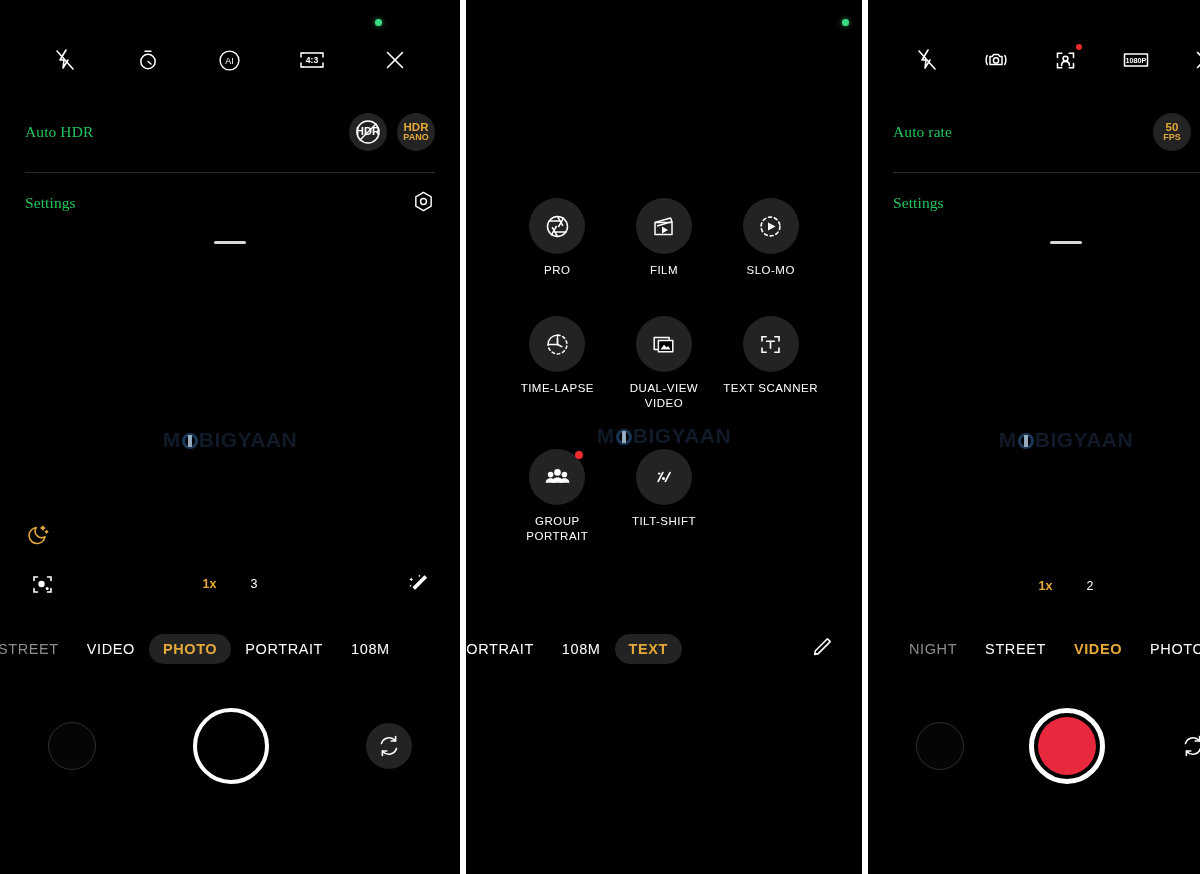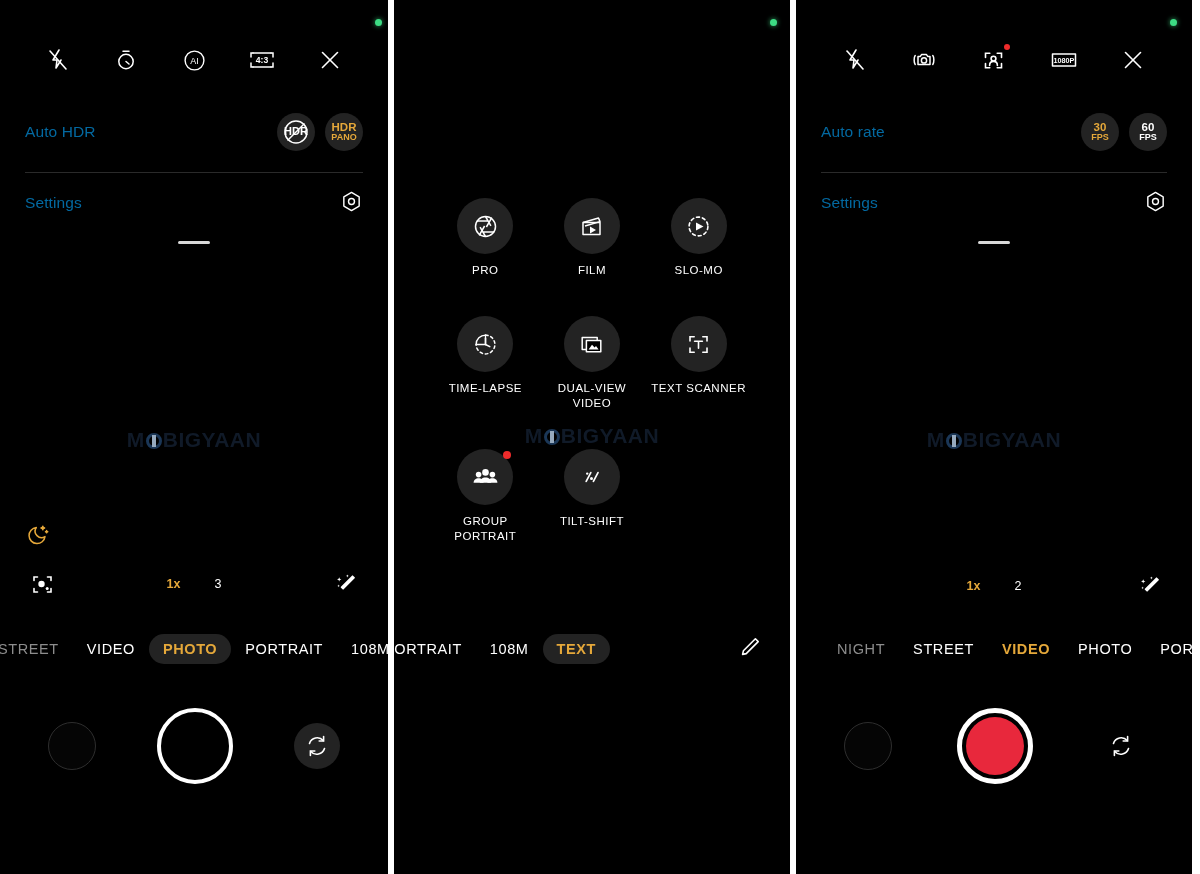--- a/index.html
+++ b/index.html
@@ -15,21 +15,21 @@
     display: flex;
     background: #ffffff;
   }
   .panel {
     position: relative;
     height: 874px;
     background: #000000;
     overflow: hidden;
     flex: 0 0 auto;
   }
-  #panel-1 { width: 388px; }
+  #panel-1 { width: 460px; }
   .gap { width: 6px; height: 874px; background: #ffffff; flex: 0 0 auto; }
   #panel-2 { width: 396px; }
   #panel-3 { width: 396px; }
 
   
   .green-dot {
     position: absolute;
     width: 7px; height: 7px;
     border-radius: 50%;
     background: #3ddc84;
@@ -62,23 +62,24 @@
   }
 
   
   .sheet { position: absolute; left: 0; right: 0; top: 100px; }
   .sheet-row {
     display: flex; align-items: center; justify-content: space-between;
     padding: 0 25px;
     height: 64px;
   }
   .sheet-label {
-    color: #0369a1;
+    color: #22c55e;
     font-size: 15.5px;
     letter-spacing: 0.1px;
+    font-family: Liberation Serif, serif;
   }
   .pill-group { display: flex; align-items: center; gap: 10px; }
   .circle-btn {
     width: 38px; height: 38px;
     border-radius: 50%;
     background: #232323;
     display: flex; flex-direction: column;
     align-items: center; justify-content: center;
     color: #ffffff;
     cursor: pointer;
@@ -543,21 +544,21 @@
             <line x1="19.5" y1="4.5" x2="4.5" y2="19.5"></line>
         </svg>
       </div>
     </div>
 
     <div class="sheet">
       <div class="sheet-row">
         <span class="sheet-label">Auto rate</span>
         <div class="pill-group">
           <div class="circle-btn active">
-            <span class="l1">30</span>
+            <span class="l1">50</span>
             <span class="l2">FPS</span>
           </div>
           <div class="circle-btn">
             <span class="l1">60</span>
             <span class="l2">FPS</span>
           </div>
         </div>
       </div>
       <div class="divider"></div>
       <div class="settings-row">

